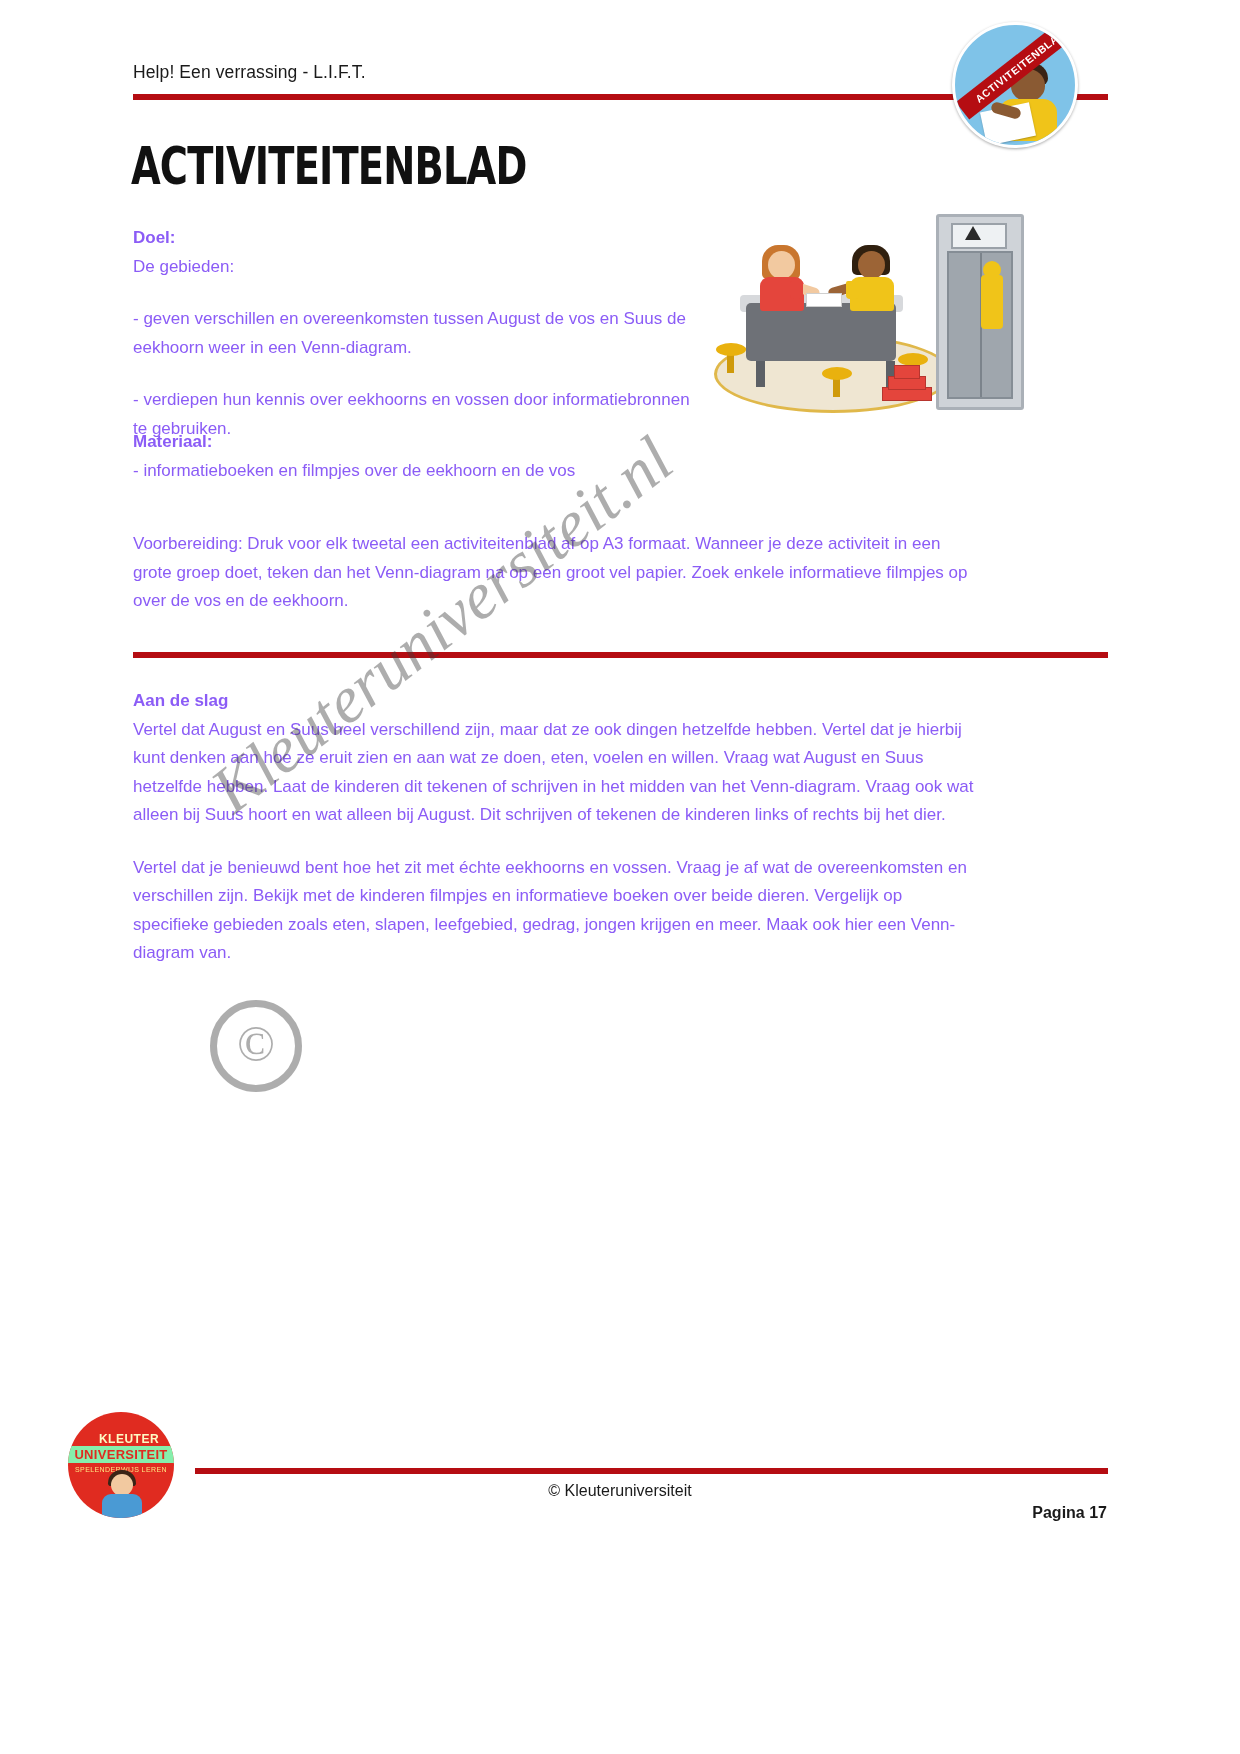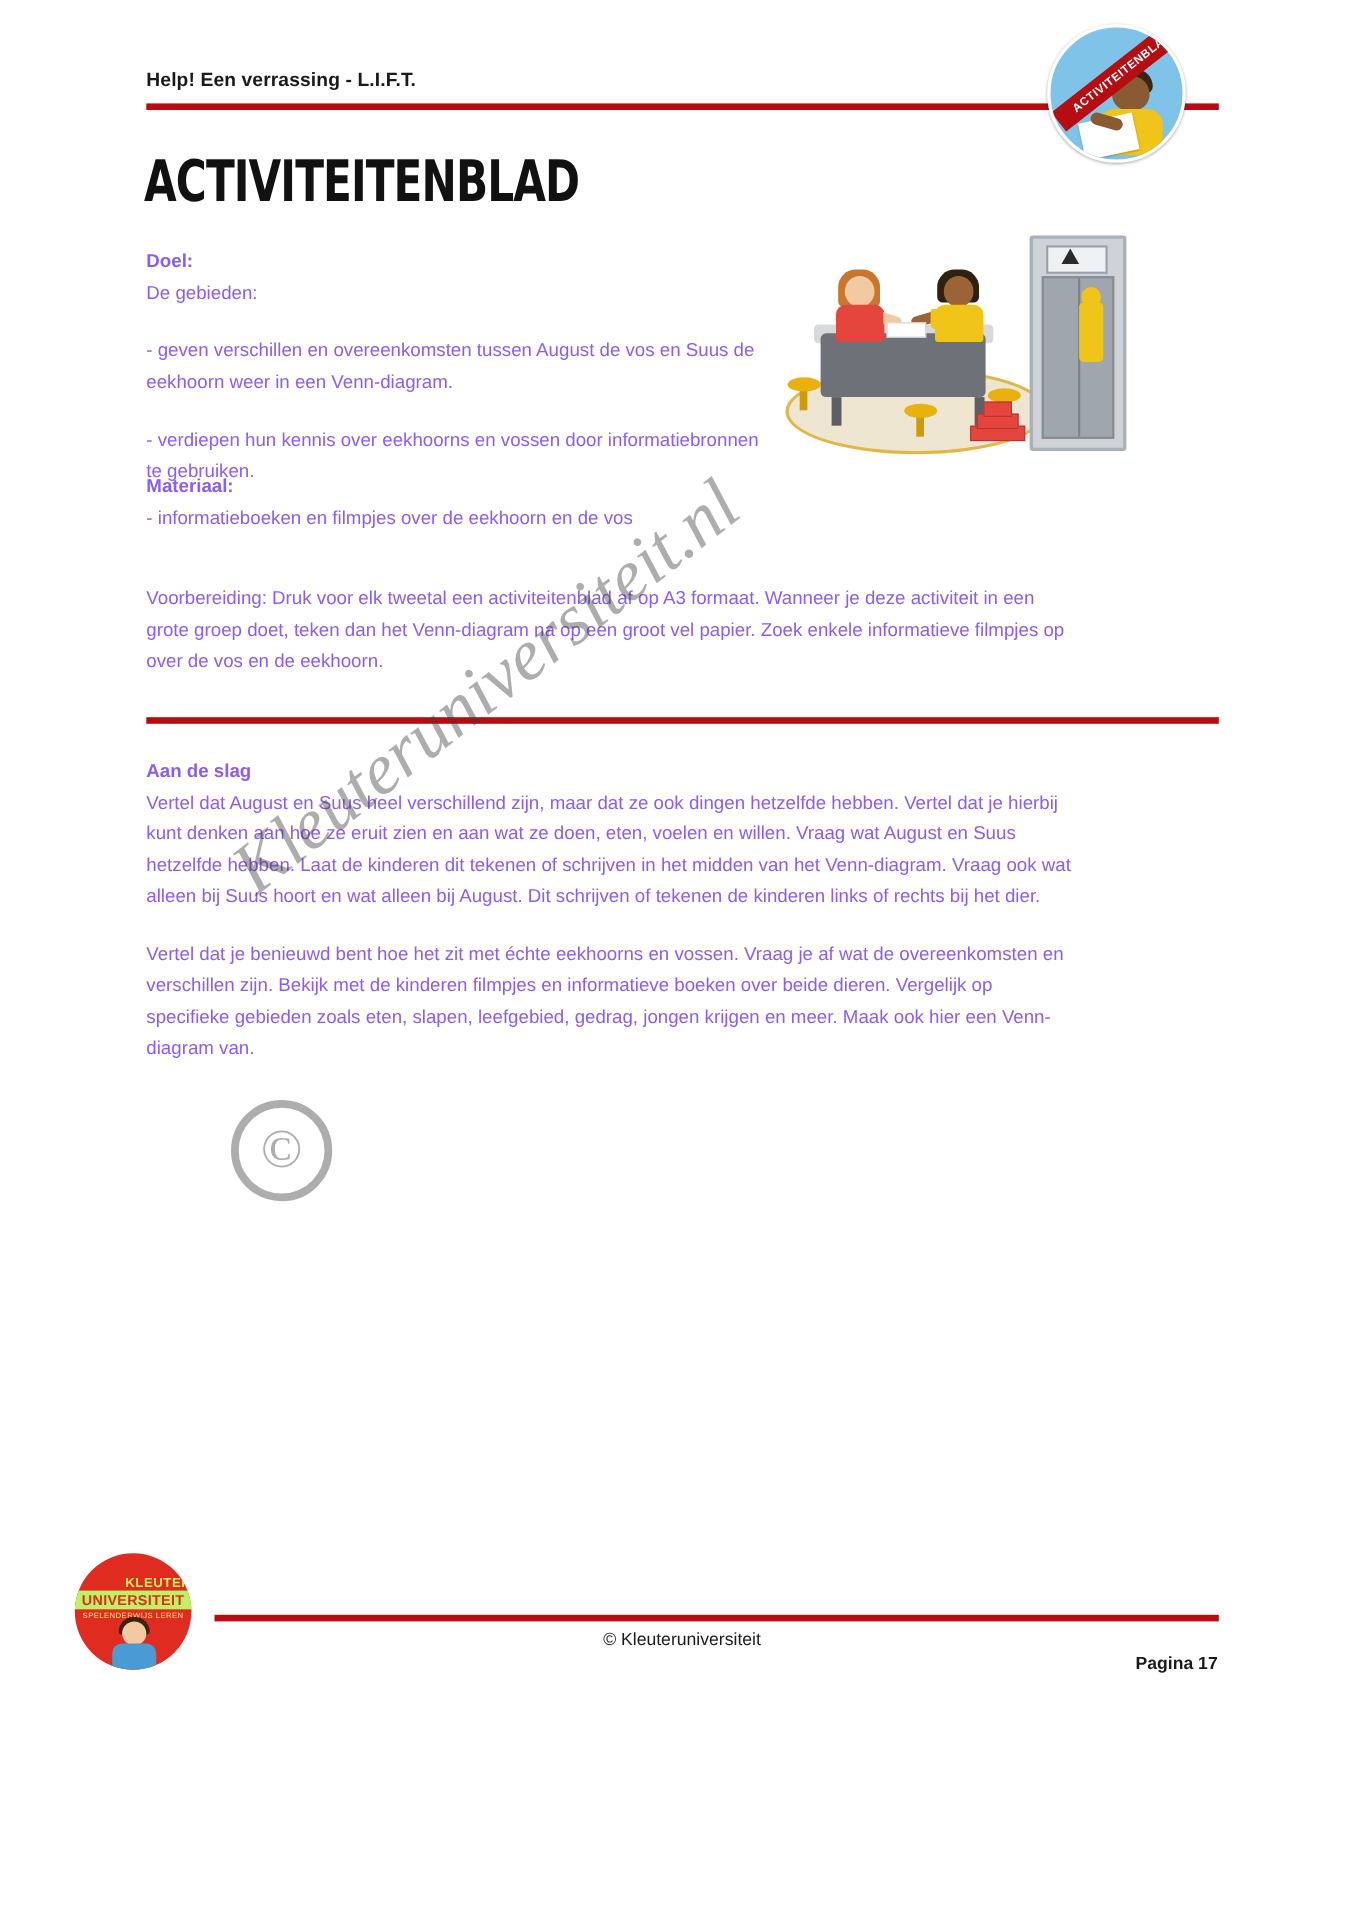--- a/index.html
+++ b/index.html
@@ -21,21 +21,21 @@
     inset: 0;
     background: #ffffff;
   }
 
   
   .header-title {
     position: absolute;
     left: 133px;
     top: 62px;
     font-size: 17.5px;
-    font-weight: bold;
+    font-weight: normal;
     letter-spacing: 0.1px;
     color: #1a1a1a;
   }
   .rule-top {
     position: absolute;
     left: 133px;
     top: 94px;
     width: 975px;
     height: 6px;
     background: #b50d12;
@@ -440,36 +440,36 @@
     position: absolute;
     inset: 0;
     border-radius: 50%;
     background: #e02b20;
     overflow: hidden;
   }
   .logo .t1 {
     position: absolute;
     left: 16px; right: 0;
     top: 20px;
-    text-align: right;
-    color: #bef264;
+    text-align: center;
+    color: #fef9c3;
     font-size: 12px;
     font-weight: bold;
     letter-spacing: 0.5px;
   }
   .logo .t2 {
     position: absolute;
     left: 0; right: 0;
     top: 34px;
     text-align: center;
     color: #ffffff;
     font-size: 13px;
     font-weight: bold;
     letter-spacing: 0.3px;
-    background: #bef264;
+    background: #86efac;
     color: #e02b20;
     padding: 1px 0;
   }
   .logo .t3 {
     position: absolute;
     left: 0; right: 0;
     top: 54px;
     text-align: center;
     color: #ffe680;
     font-size: 7px;

